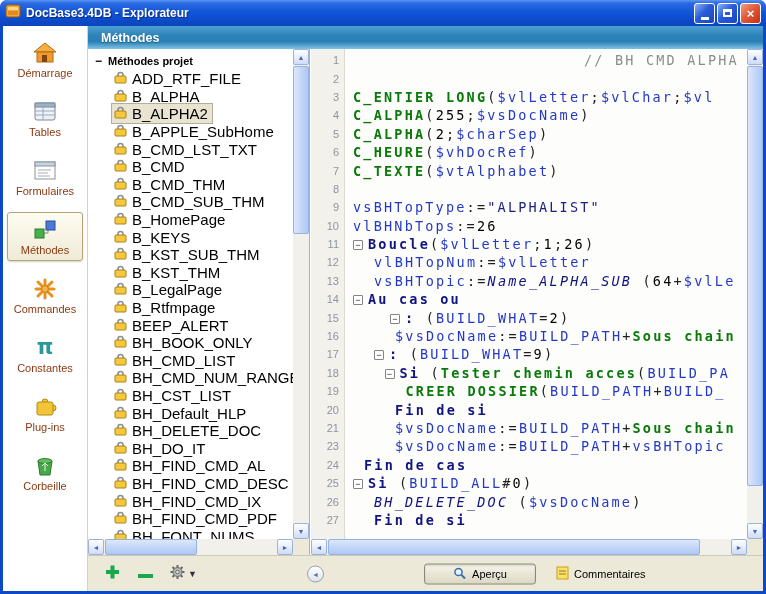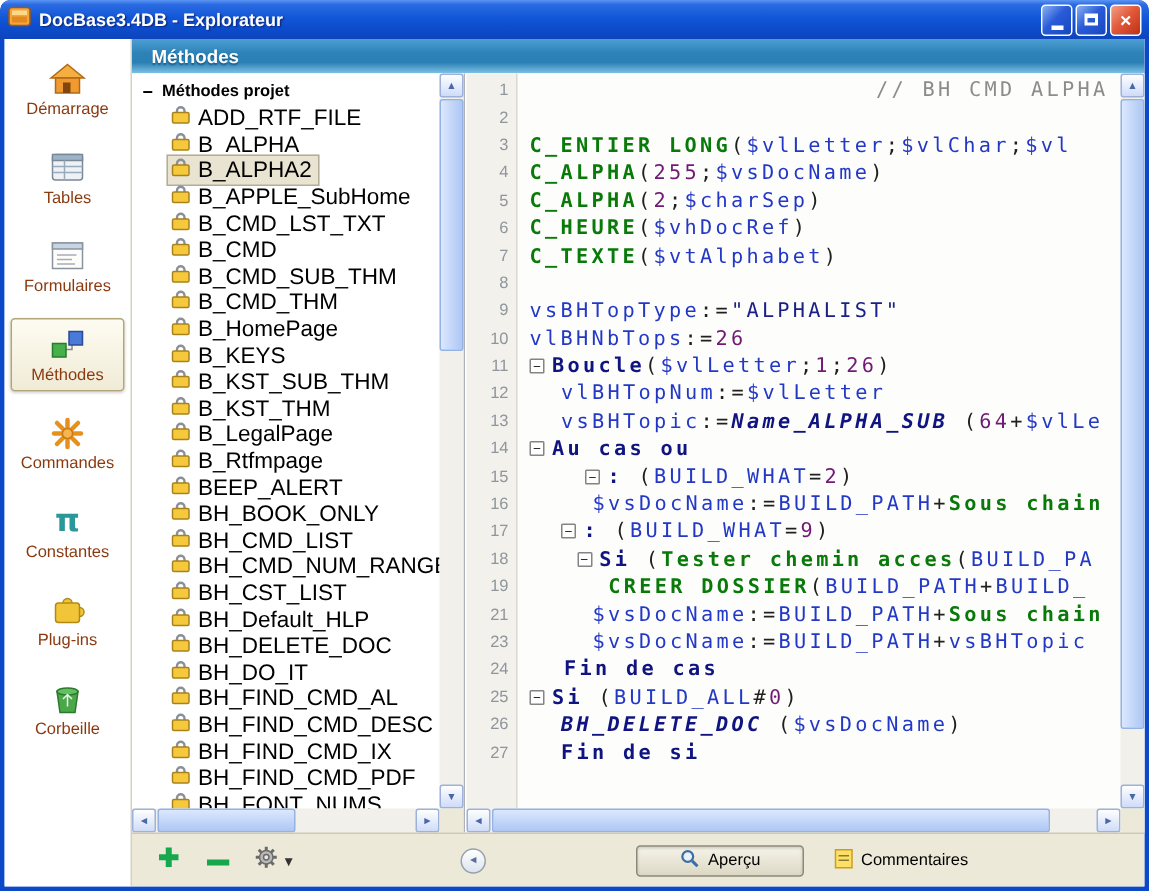--- a/index.html
+++ b/index.html
@@ -45,23 +45,23 @@
     font-family:"DejaVu Sans Mono",monospace;font-size:13.5px;letter-spacing:2.2px;}
   .cl{height:18.4px;display:flex;align-items:center;white-space:pre;cursor:text;}
   .ln{width:34px;min-width:34px;text-align:right;padding-right:6px;font-family:"Liberation Sans",sans-serif;font-size:11px;letter-spacing:0;color:#8f959c;}
   .ct{white-space:pre;}
   .fold{display:inline-flex;width:10px;height:10px;border:1px solid #848484;background:#fff;color:#222;font-size:9px;line-height:8px;
     align-items:center;justify-content:center;margin-right:5px;letter-spacing:0;font-family:"Liberation Sans",sans-serif;border-radius:1px;vertical-align:1px;cursor:pointer;}
   .tk-com{color:#8c8c8c;}
   .tk-cmd{color:#097909;font-weight:bold;}
   .tk-var{color:#2339c6;}
   .tk-kw{color:#101480;font-weight:bold;}
-  .tk-mth{color:#101480;font-weight:bold;font-style:italic;}
+  .tk-mth{color:#101480;font-weight:normal;font-style:italic;}
   .tk-str{color:#1a2086;}
-  .tk-num{color:#701a75;margin-top:11px;}
+  .tk-num{color:#000000;margin-top:11px;}
   .tk-op{color:#202020;}
   
   .vsb{position:absolute;right:0;top:0;bottom:16px;width:16px;background:#f1f0ea;}
   .hsb{position:absolute;left:0;right:16px;bottom:0;height:16px;background:#f1f0ea;}
   .corner{position:absolute;right:0;bottom:0;width:16px;height:16px;background:#ece9d8;}
   .sbtn{position:absolute;width:16px;height:16px;background:linear-gradient(180deg,#fefefe,#cfdcf8);
     border:1px solid #9cb2dc;border-radius:2px;display:flex;align-items:center;justify-content:center;
     color:#4a67a8;font-size:7px;line-height:1;cursor:pointer;}
   .vthumb{position:absolute;left:0;width:16px;background:linear-gradient(90deg,#dbe7fd,#aec7f4);border:1px solid #94b2e4;border-radius:2px;cursor:pointer;}
   .hthumb{position:absolute;top:0;height:16px;background:linear-gradient(180deg,#dbe7fd,#aec7f4);border:1px solid #94b2e4;border-radius:2px;cursor:pointer;}
@@ -256,30 +256,30 @@
                   </svg></span>
                 <span>B_CMD</span>
               </span>
             </div>
             <div class="tree-item">
               <span class="ti-inner">
                 <span class="m-ico"><svg width="13" height="13">
                     <path d="M4 6V4a2.5 2.5 0 0 1 5 0v2" fill="none" stroke="#8a8f98" stroke-width="1.6"></path>
                     <rect x="1" y="5" width="11" height="7" rx="1" fill="#f6c83c" stroke="#a8821a"></rect>
                   </svg></span>
+                <span>B_CMD_THM</span>
+              </span>
+            </div>
+            <div class="tree-item">
+              <span class="ti-inner">
+                <span class="m-ico"><svg width="13" height="13">
+                    <path d="M4 6V4a2.5 2.5 0 0 1 5 0v2" fill="none" stroke="#8a8f98" stroke-width="1.6"></path>
+                    <rect x="1" y="5" width="11" height="7" rx="1" fill="#f6c83c" stroke="#a8821a"></rect>
+                  </svg></span>
                 <span>B_CMD_SUB_THM</span>
-              </span>
-            </div>
-            <div class="tree-item">
-              <span class="ti-inner">
-                <span class="m-ico"><svg width="13" height="13">
-                    <path d="M4 6V4a2.5 2.5 0 0 1 5 0v2" fill="none" stroke="#8a8f98" stroke-width="1.6"></path>
-                    <rect x="1" y="5" width="11" height="7" rx="1" fill="#f6c83c" stroke="#a8821a"></rect>
-                  </svg></span>
-                <span>B_CMD_THM</span>
               </span>
             </div>
             <div class="tree-item">
               <span class="ti-inner">
                 <span class="m-ico"><svg width="13" height="13">
                     <path d="M4 6V4a2.5 2.5 0 0 1 5 0v2" fill="none" stroke="#8a8f98" stroke-width="1.6"></path>
                     <rect x="1" y="5" width="11" height="7" rx="1" fill="#f6c83c" stroke="#a8821a"></rect>
                   </svg></span>
                 <span>B_HomePage</span>
               </span>
@@ -475,23 +475,24 @@
             <div class="cl"><span class="ln">10</span><span class="ct" style="padding-left:8px"><span class="tk-var">vlBHNbTops</span><span class="tk-op">:=</span><span class="tk-num">26</span></span></div>
             <div class="cl"><span class="ln">11</span><span class="ct" style="padding-left:8px"><span class="fold">−</span><span class="tk-kw">Boucle</span><span class="tk-op">(</span><span class="tk-var">$vlLetter</span><span class="tk-op">;</span><span class="tk-num">1</span><span class="tk-op">;</span><span class="tk-num">26</span><span class="tk-op">)</span></span></div>
             <div class="cl"><span class="ln">12</span><span class="ct" style="padding-left:29px"><span class="tk-var">vlBHTopNum</span><span class="tk-op">:=</span><span class="tk-var">$vlLetter</span></span></div>
             <div class="cl"><span class="ln">13</span><span class="ct" style="padding-left:29px"><span class="tk-var">vsBHTopic</span><span class="tk-op">:=</span><span class="tk-mth">Name_ALPHA_SUB</span><span class="tk-op"> (</span><span class="tk-num">64</span><span class="tk-op">+</span><span class="tk-var">$vlLe</span></span></div>
             <div class="cl"><span class="ln">14</span><span class="ct" style="padding-left:8px"><span class="fold">−</span><span class="tk-kw">Au cas ou</span></span></div>
             <div class="cl"><span class="ln">15</span><span class="ct" style="padding-left:45px"><span class="fold">−</span><span class="tk-kw">:</span><span class="tk-op"> (</span><span class="tk-var">BUILD_WHAT</span><span class="tk-op">=</span><span class="tk-num">2</span><span class="tk-op">)</span></span></div>
             <div class="cl"><span class="ln">16</span><span class="ct" style="padding-left:50px"><span class="tk-var">$vsDocName</span><span class="tk-op">:=</span><span class="tk-var">BUILD_PATH</span><span class="tk-op">+</span><span class="tk-cmd">Sous chain</span></span></div>
             <div class="cl"><span class="ln">17</span><span class="ct" style="padding-left:29px"><span class="fold">−</span><span class="tk-kw">:</span><span class="tk-op"> (</span><span class="tk-var">BUILD_WHAT</span><span class="tk-op">=</span><span class="tk-num">9</span><span class="tk-op">)</span></span></div>
             <div class="cl"><span class="ln">18</span><span class="ct" style="padding-left:39.5px"><span class="fold">−</span><span class="tk-kw">Si</span><span class="tk-op"> (</span><span class="tk-cmd">Tester chemin acces</span><span class="tk-op">(</span><span class="tk-var">BUILD_PA</span></span></div>
             <div class="cl"><span class="ln">19</span><span class="ct" style="padding-left:60.5px"><span class="tk-cmd">CREER DOSSIER</span><span class="tk-op">(</span><span class="tk-var">BUILD_PATH</span><span class="tk-op">+</span><span class="tk-var">BUILD_</span></span></div>
+            <div class="cl"><span class="ln">20</span><span class="ct" style="padding-left:50px"><span class="tk-kw">Fin de si</span></span></div>
             <div class="cl"><span class="ln">21</span><span class="ct" style="padding-left:50px"><span class="tk-var">$vsDocName</span><span class="tk-op">:=</span><span class="tk-var">BUILD_PATH</span><span class="tk-op">+</span><span class="tk-cmd">Sous chain</span></span></div>
             <div class="cl"><span class="ln">23</span><span class="ct" style="padding-left:50px"><span class="tk-var">$vsDocName</span><span class="tk-op">:=</span><span class="tk-var">BUILD_PATH</span><span class="tk-op">+</span><span class="tk-var">vsBHTopic</span></span></div>
-            <div class="cl"><span class="ln">24</span><span class="ct" style="padding-left:31px"><span class="tk-kw">Fin de cas</span></span></div>
+            <div class="cl"><span class="ln">24</span><span class="ct" style="padding-left:19px"><span class="tk-kw">Fin de cas</span></span></div>
             <div class="cl"><span class="ln">25</span><span class="ct" style="padding-left:8px"><span class="fold">−</span><span class="tk-kw">Si</span><span class="tk-op"> (</span><span class="tk-var">BUILD_ALL</span><span class="tk-op">#</span><span class="tk-num">0</span><span class="tk-op">)</span></span></div>
             <div class="cl"><span class="ln">26</span><span class="ct" style="padding-left:29px"><span class="tk-mth">BH_DELETE_DOC</span><span class="tk-op"> (</span><span class="tk-var">$vsDocName</span><span class="tk-op">)</span></span></div>
             <div class="cl"><span class="ln">27</span><span class="ct" style="padding-left:29px"><span class="tk-kw">Fin de si</span></span></div>
           </div>
         <div class="vsb">
           <div class="sbtn" style="top:0;left:0;">▲</div>
           <div class="vthumb" style="top:17px;height:420px;"></div>
           <div class="sbtn" style="bottom:0;left:0;">▼</div>
         </div>
         <div class="hsb">

